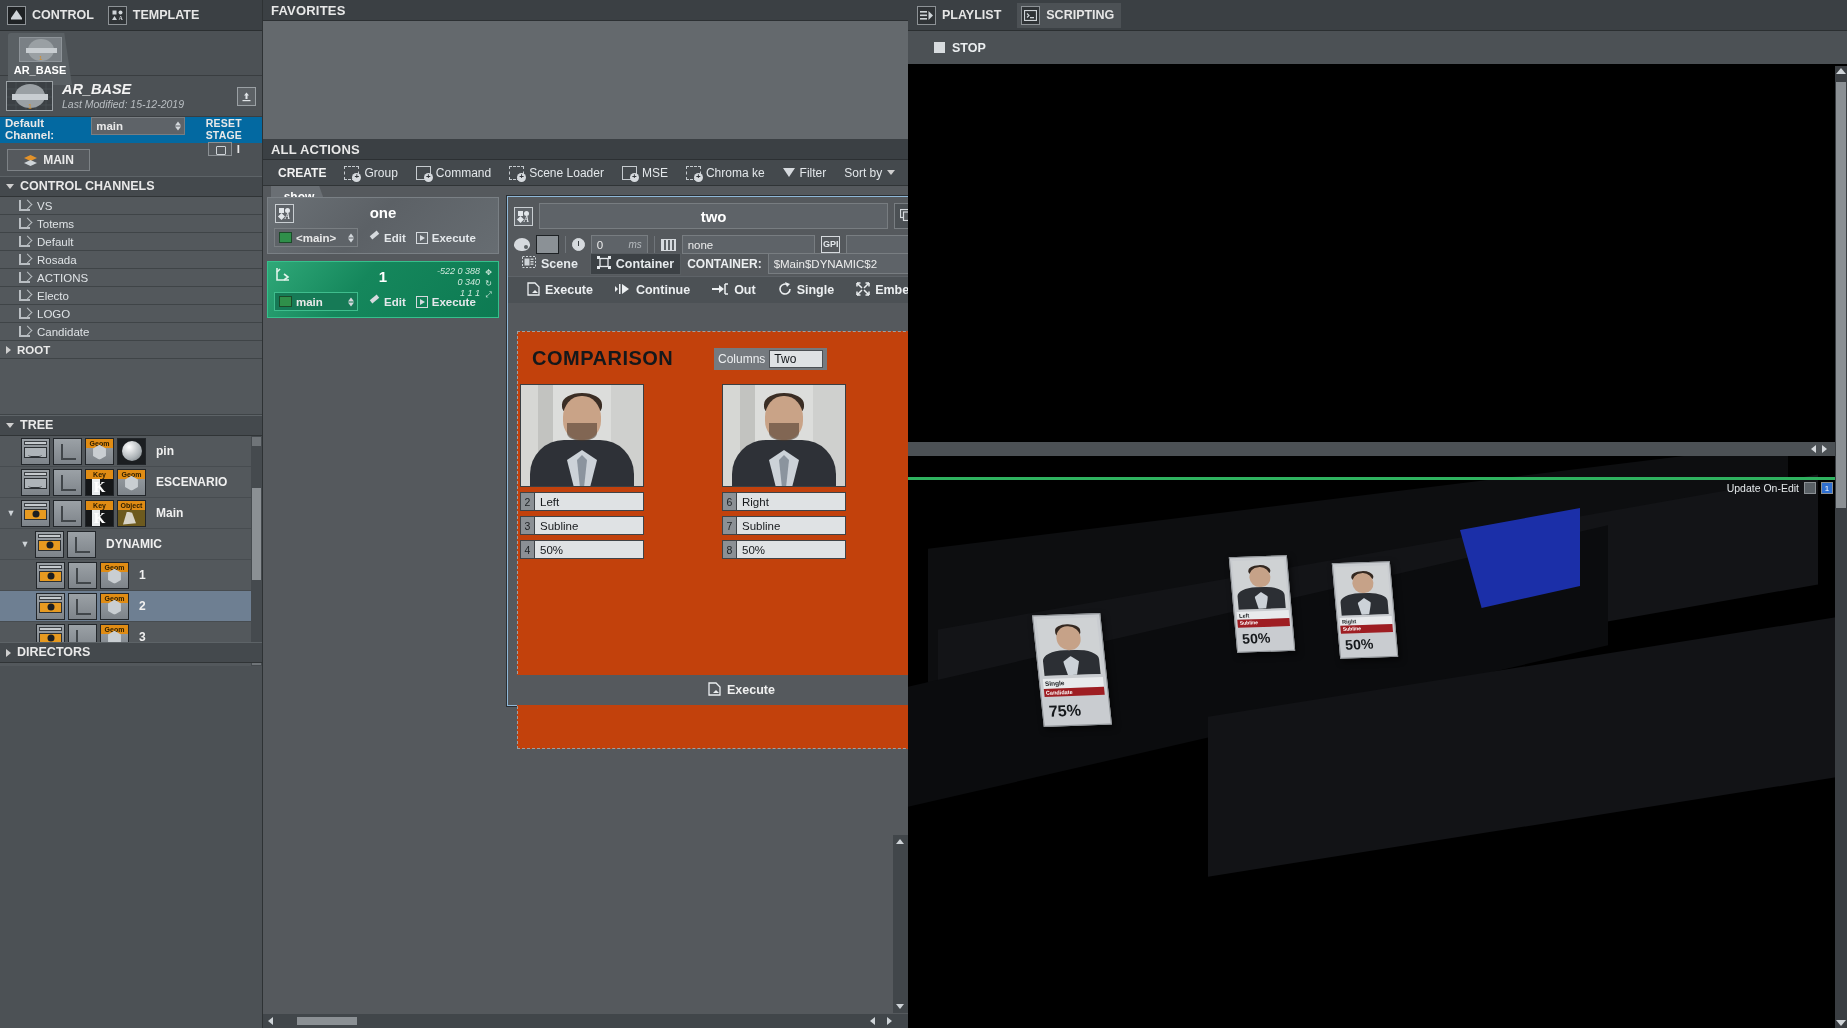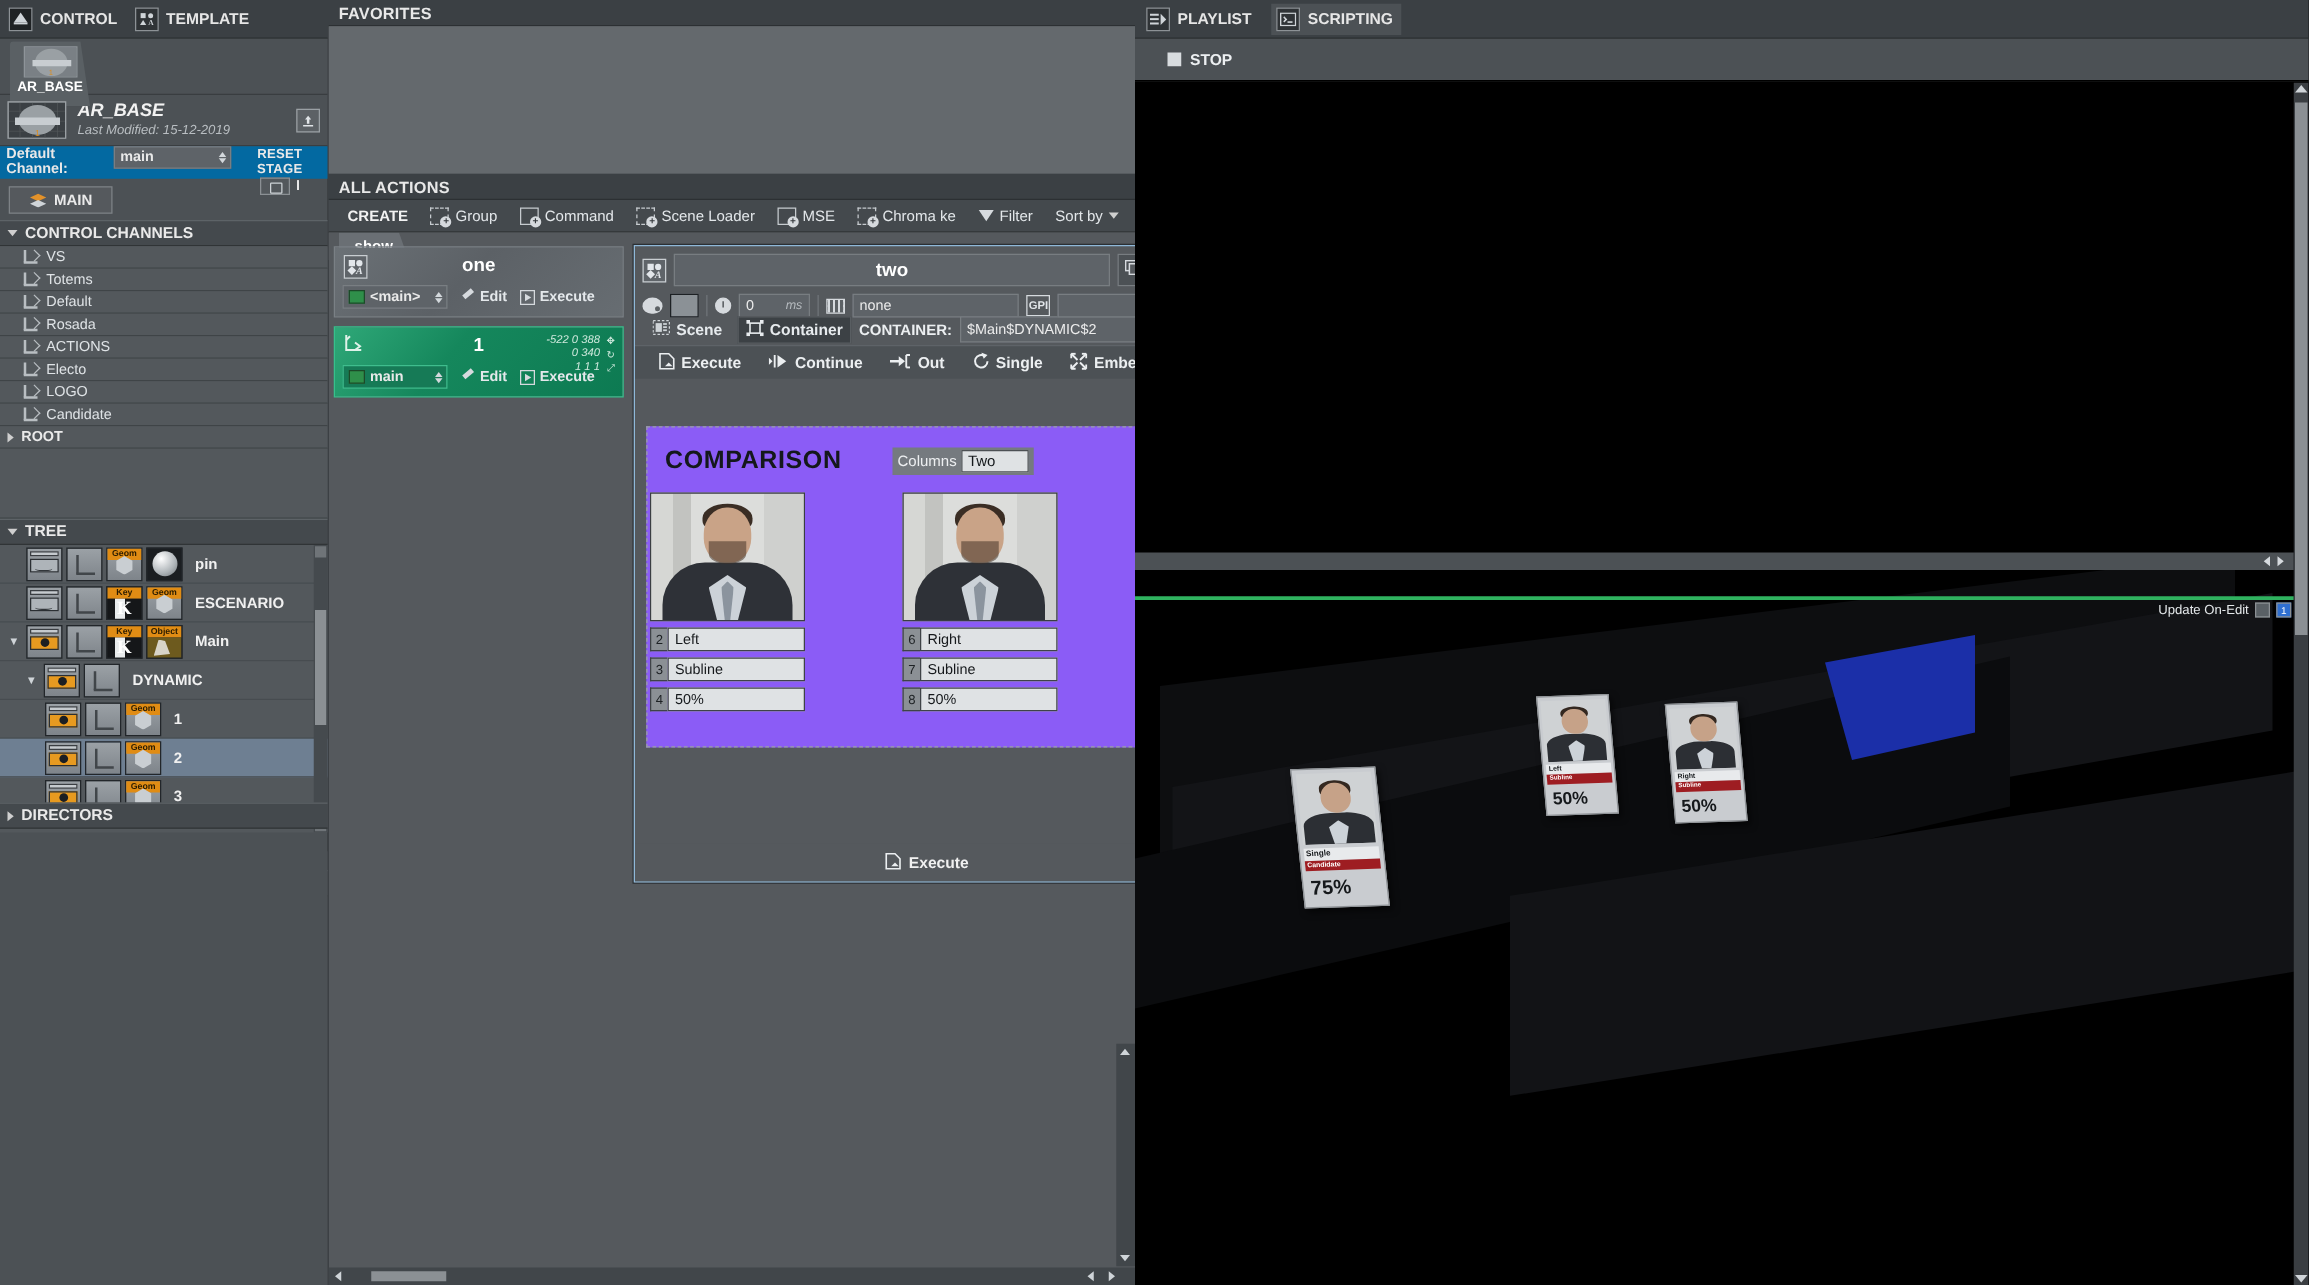--- a/index.html
+++ b/index.html
@@ -156,21 +156,21 @@
   .clock-ic:after{content:'';position:absolute;left:5px;top:2px;width:1.5px;height:5px;background:#3b3f43;}
   .grid-ic{width:15px;height:12px;background:repeating-linear-gradient(90deg,#d6dade 0 2px,#5c6165 2px 4px),repeating-linear-gradient(0deg,#d6dade 0 2px,#5c6165 2px 4px);border:1px solid #d6dade;flex:0 0 auto;}
   .gpi-ic{width:19px;height:17px;border:1px solid #d6dade;color:#e2e6ea;font-size:9px;font-weight:bold;text-align:center;line-height:15px;flex:0 0 auto;}
   .palette-ic{width:16px;height:13px;border-radius:50% 50% 45% 45%;background:#d6dade;position:relative;flex:0 0 auto;}
   .palette-ic:after{content:'';position:absolute;right:2px;bottom:2px;width:4px;height:4px;border-radius:50%;background:#5c6165;}
   #dlg-tabrow { height:25px; display:flex; align-items:center; gap:6px; padding:0 8px; }
   .tgl { display:flex; align-items:center; gap:5px; color:#e6eaed; font-size:12.5px; font-weight:bold; padding:2px 6px; }
   .tgl.on { background:#3c4145; border:1px solid #595e62; }
   #dlg-toolbar { height:27px; display:flex; align-items:center; gap:0; padding:0 8px; background:#4c5155; border-top:1px solid #5e6368;}
   .tb { display:flex; align-items:center; gap:5px; color:#eceff1; font-size:12.5px; font-weight:bold; padding:0 11px; white-space:nowrap;}
-  #dlg-form { position:absolute; left:9px; top:144px; right:9px; height:257px; background:#8b5cf6; border:1px dashed #9aa0a5; }
+  #dlg-form { position:absolute; left:9px; top:134px; right:9px; height:418px; background:#c2410c; border:1px dashed #9aa0a5; }
   #form-title { position:absolute; left:14px; top:15px; color:#14181b; font-size:20px; font-weight:bold; letter-spacing:.5px;}
   #cols-wrap { position:absolute; left:196px; top:16px; display:flex; align-items:center; gap:4px; background:#757a7f; padding:2px 4px;}
   #cols-wrap .lab { color:#edeff1; font-size:12px;}
   #cols-sel { width:54px; height:18px; background:#dfe2e4; border:1px solid #4c5054; color:#14181b; font-size:12px; display:flex;align-items:center;padding:0 4px; position:relative;}
   #cols-sel .spin i.u{border-bottom-color:#2d3134;} #cols-sel .spin i.d{border-top-color:#2d3134;}
   .card-col { position:absolute; width:124px; }
   .photo { width:124px; height:103px; border:1px solid #3a3e42; background:#b9bbb8; position:relative; overflow:hidden;}
   .photo .bg { position:absolute; inset:0; background:linear-gradient(90deg,#d6d7d4 0 14%,#c2c3c0 14% 26%,#dcdddb 26% 74%,#cfd0ce 74% 100%); }
   .photo .head { position:absolute; left:50%; top:11px; transform:translateX(-50%); width:38px;height:44px;border-radius:48% 48% 44% 44%; background:#c9a387;}
   .photo .hair { position:absolute; left:50%; top:8px; transform:translateX(-50%); width:40px;height:23px;border-radius:50% 50% 40% 40%; background:#3a2d24;}

